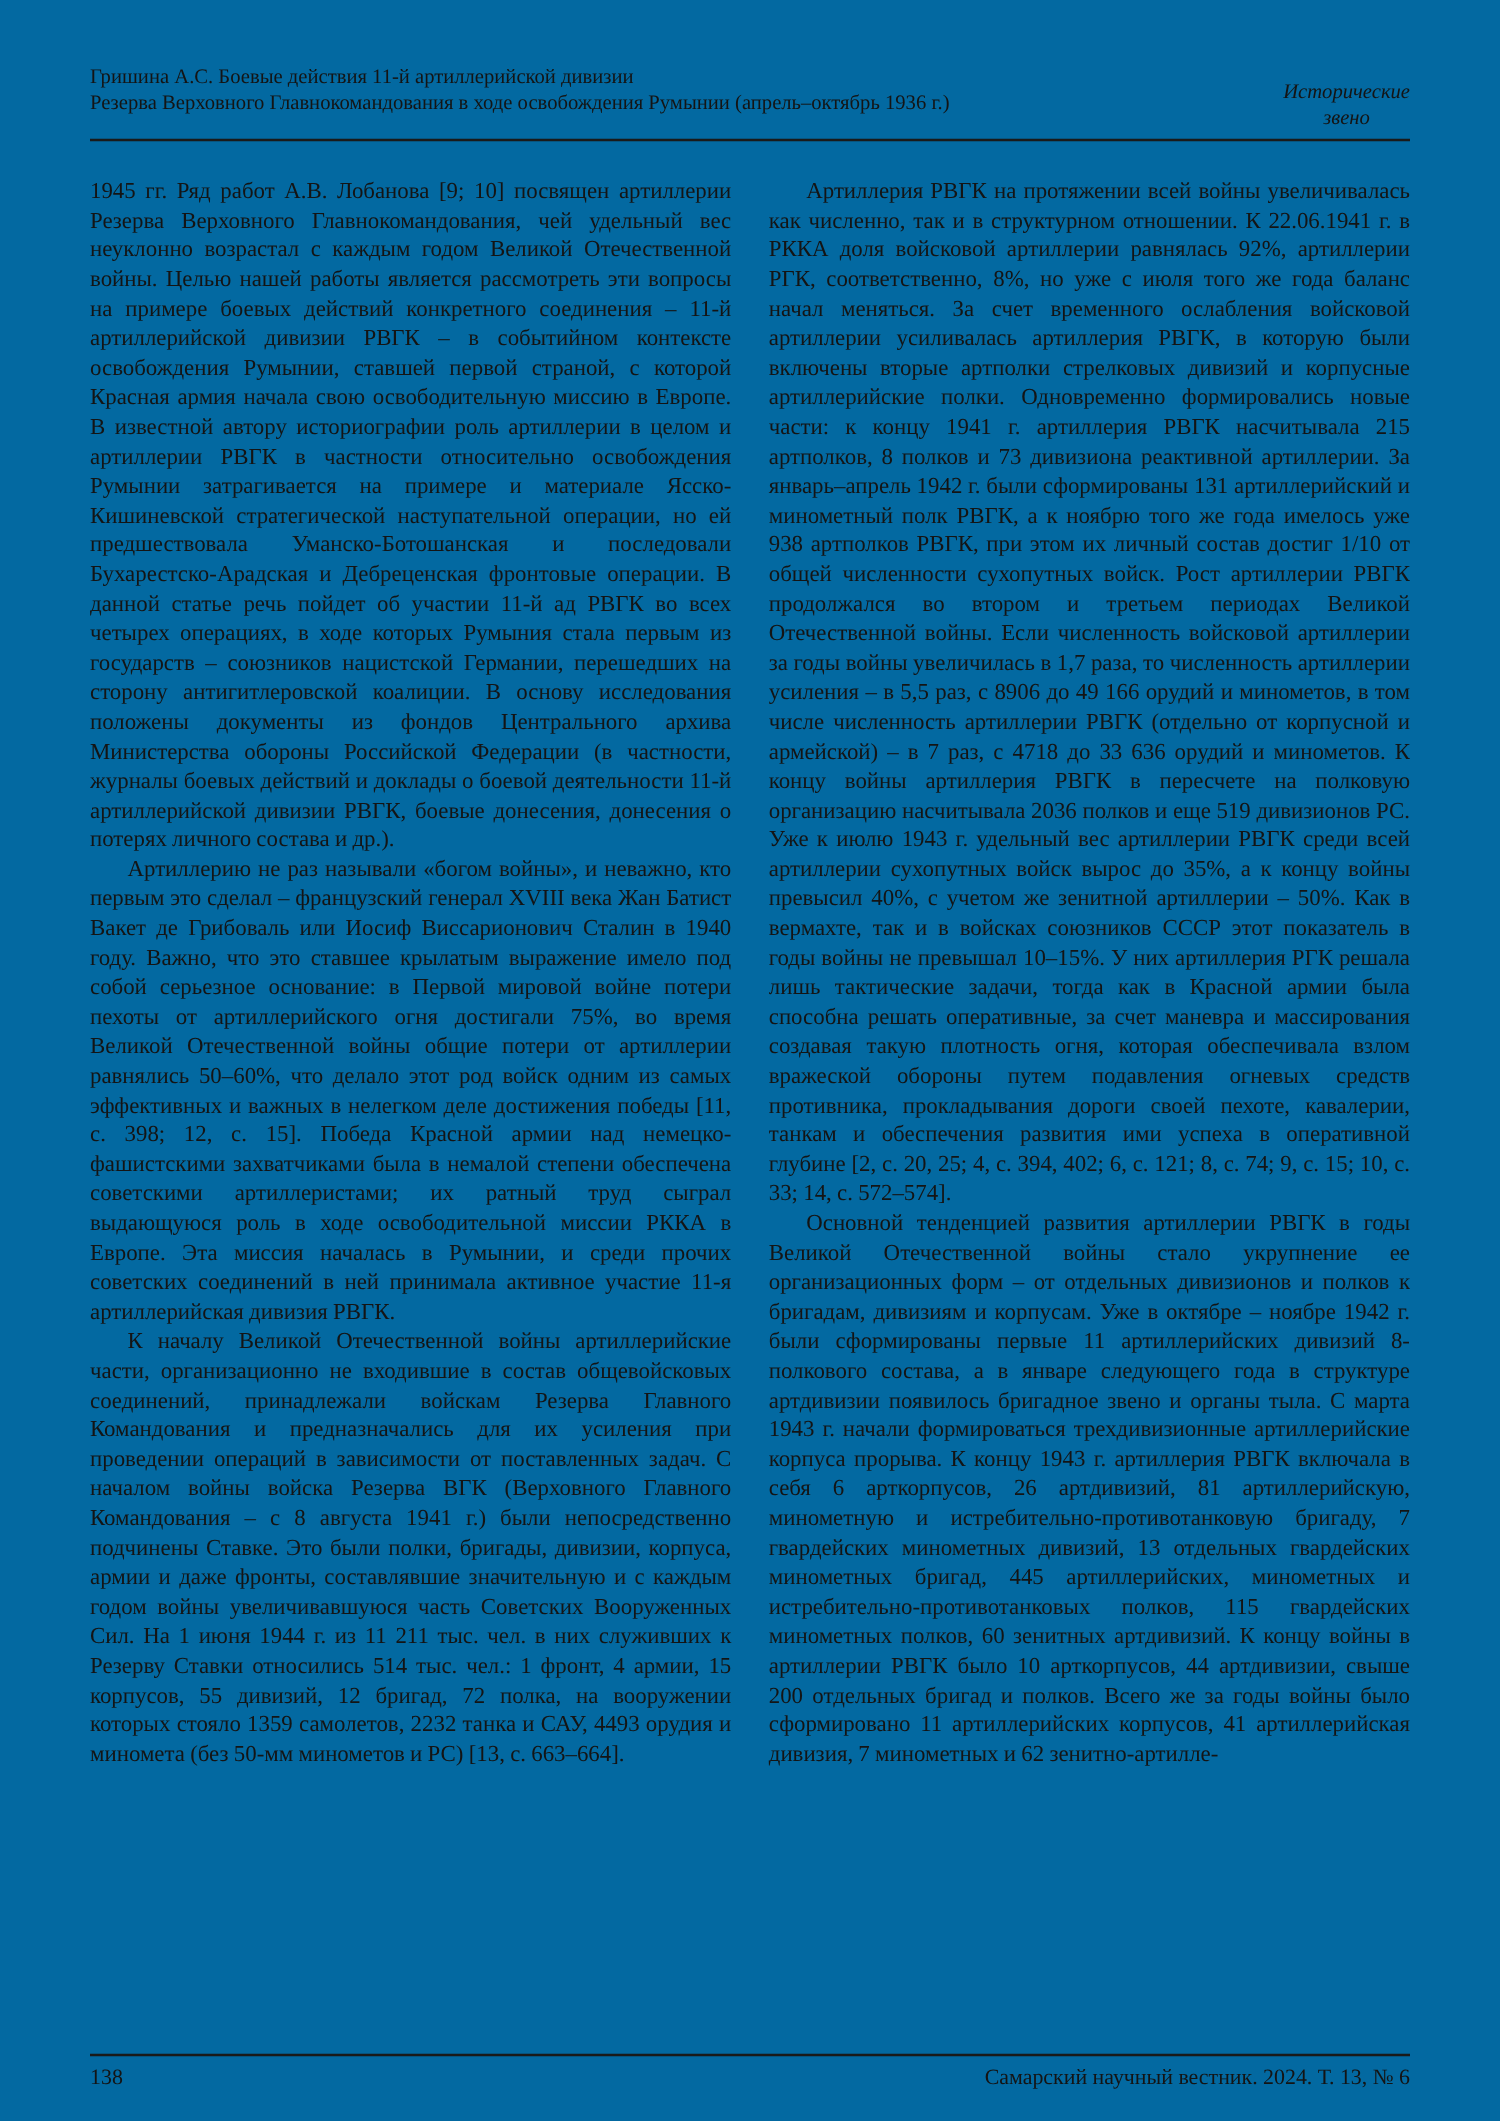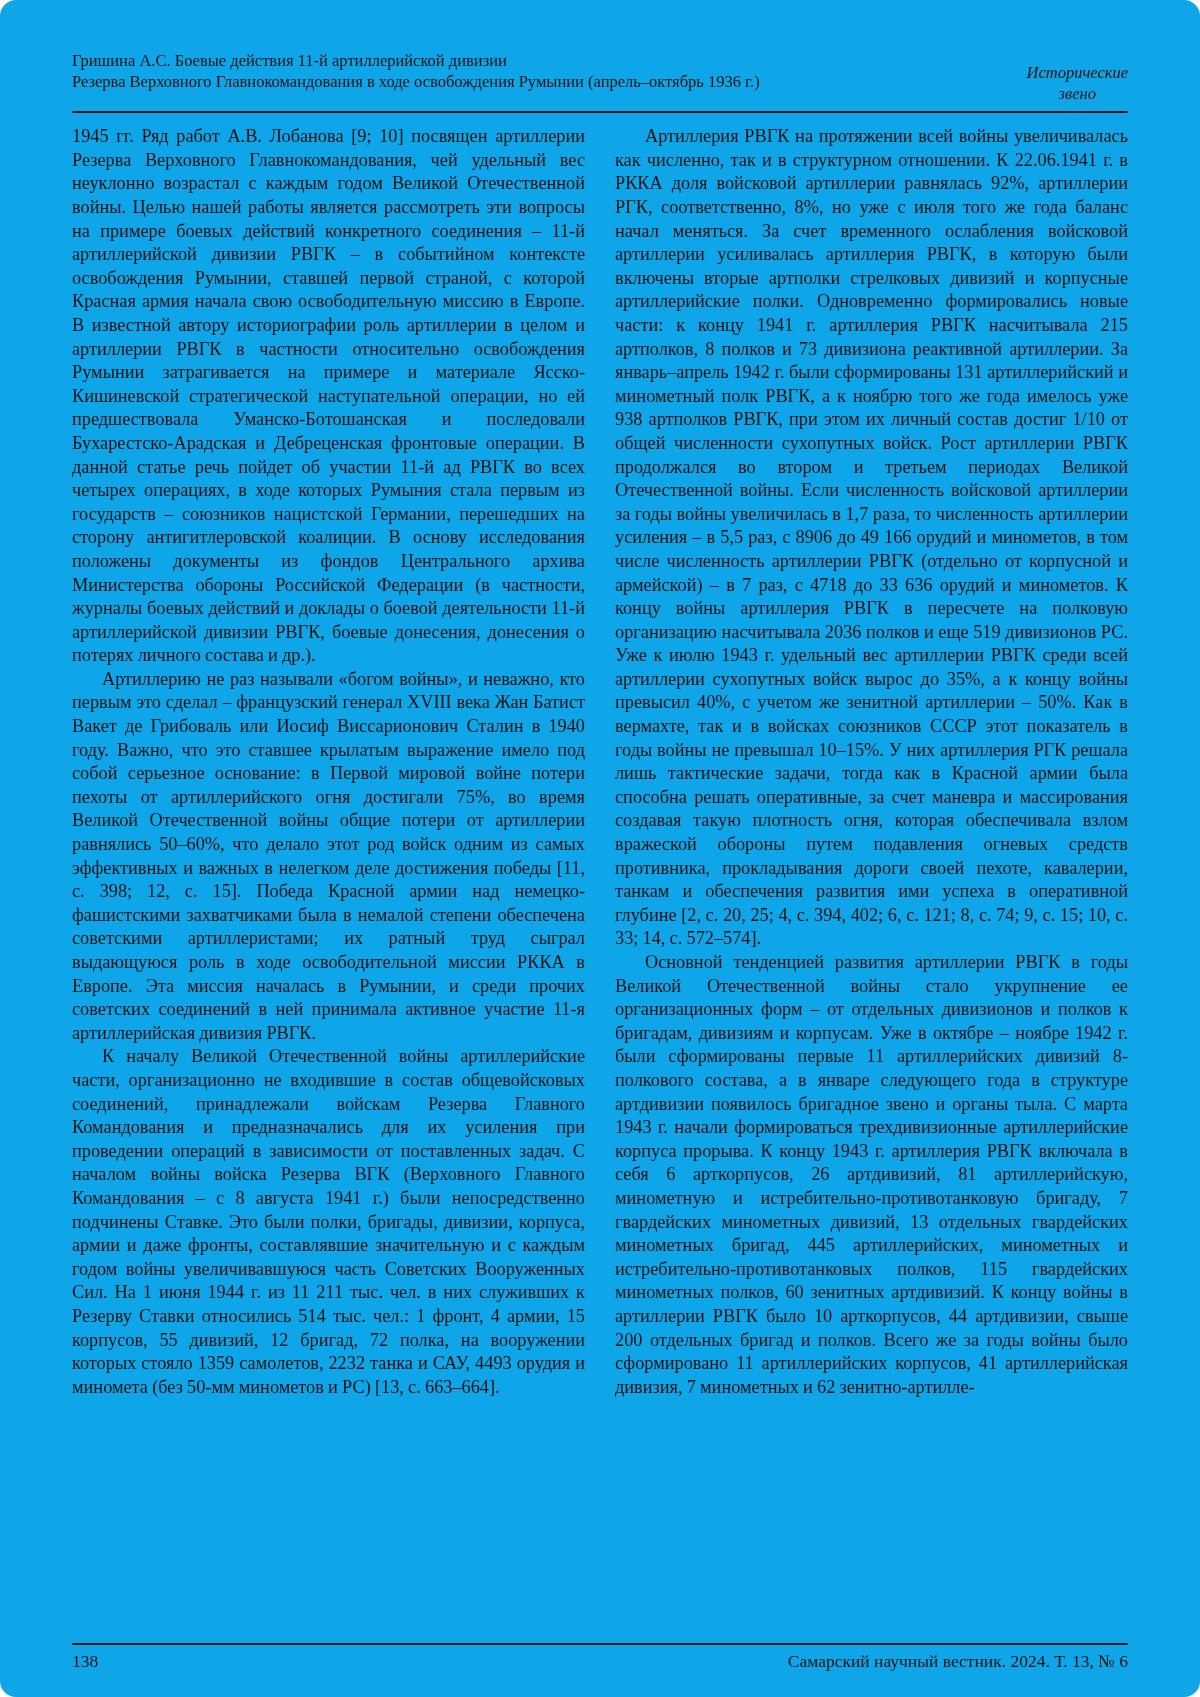--- a/index.html
+++ b/index.html
@@ -10,22 +10,21 @@
     font-family: "Liberation Serif", "DejaVu Serif", serif;
     color: #141414;
     overflow: hidden;
   }
   .page {
     width: 1200px;
     height: 1697px;
     padding: 50px 72px 24px 72px;
     display: flex;
     flex-direction: column;
-    background: #0ea5e9;
-    border-radius: 16px;
+    background: #0369a1;
   }
   .page-header {
     display: flex;
     justify-content: space-between;
     align-items: flex-start;
     font-size: 16.5px;
     line-height: 1.28;
     padding-bottom: 7px;
   }
   .header-left { text-align: left; max-width: 820px; }
@@ -33,20 +32,21 @@
   .header-rule {
     border: none;
     border-top: 2.2px solid #1a1a1a;
     margin-bottom: 12px;
   }
   .columns {
     display: flex;
     gap: 30px;
     flex: 1 1 auto;
     overflow: hidden;
+    margin-top: 16px;
   }
   .column {
     width: 513px;
     font-size: 18.3px;
     line-height: 23.6px;
     text-align: justify;
     hyphens: auto;
     -webkit-hyphens: auto;
     word-spacing: -0.02em;
   }

